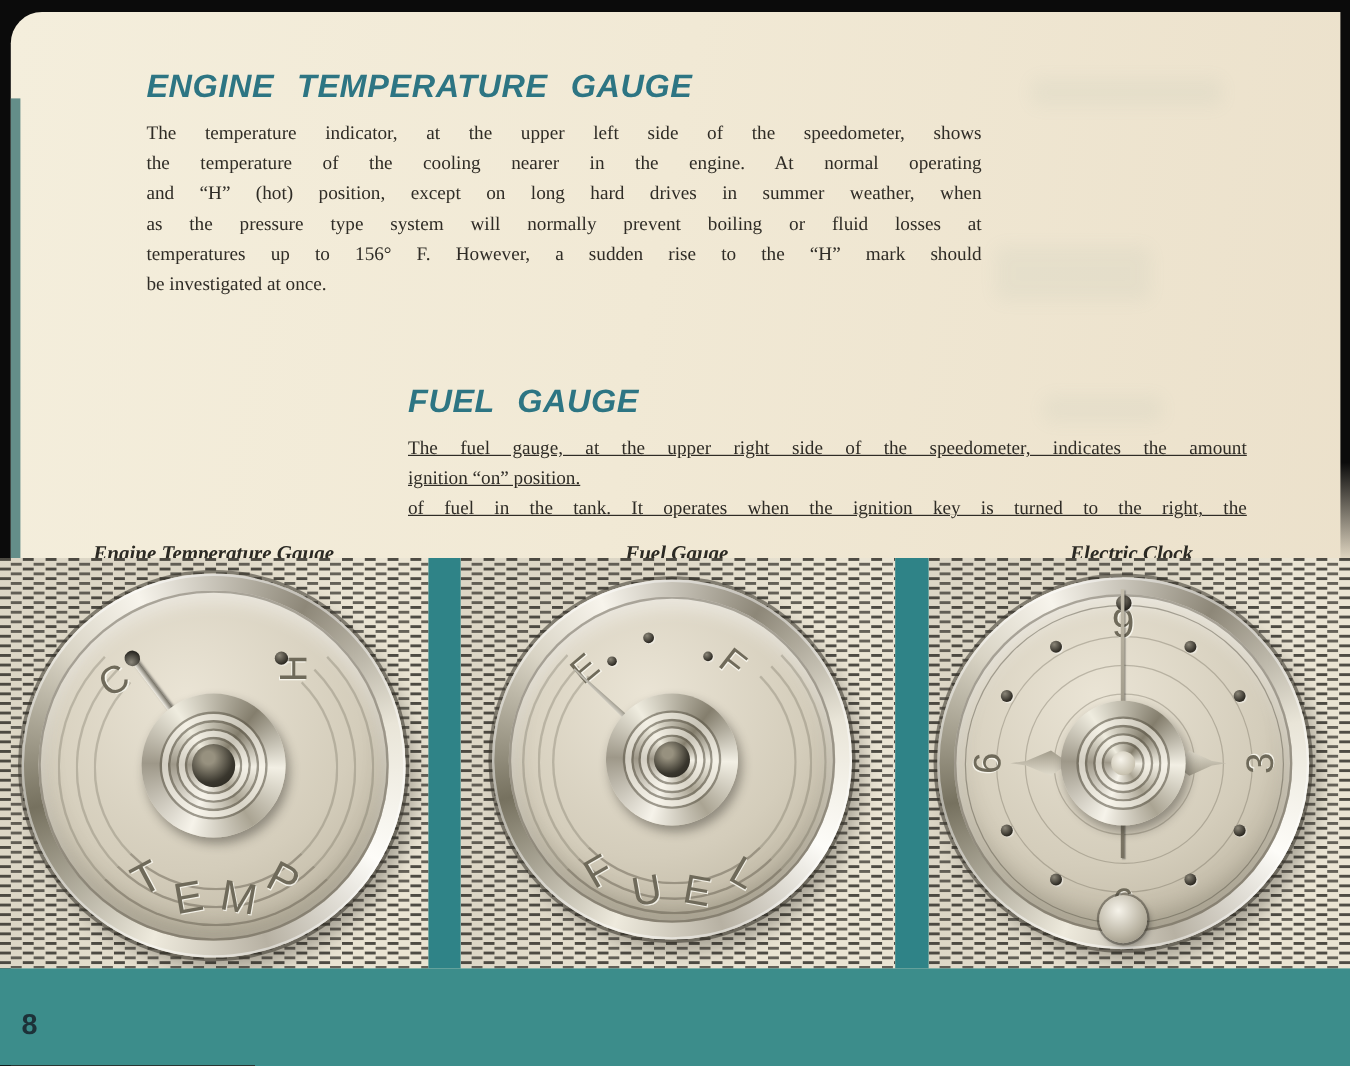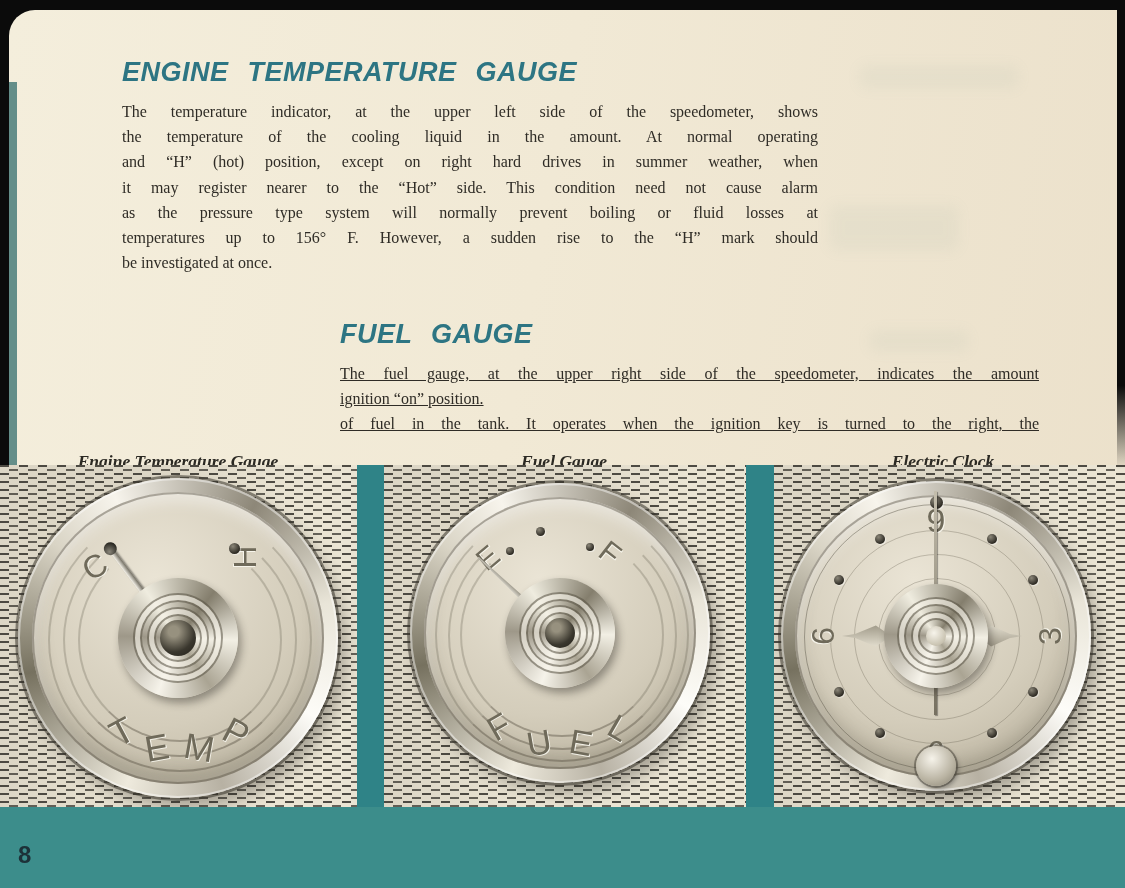--- a/index.html
+++ b/index.html
@@ -87,23 +87,22 @@
   <div class="page">
 
     <div class="sliver"></div>
     <div class="ghost" style="left:850px;top:55px;width:160px;height:24px;"></div>
     <div class="ghost" style="left:820px;top:195px;width:130px;height:46px;"></div>
     <div class="ghost" style="left:860px;top:320px;width:100px;height:22px;"></div>
 
     <div class="h" style="left:113px;top:47px;">ENGINE TEMPERATURE GAUGE</div>
     <div class="para" style="left:113px;top:89px;width:696px;">
       <div class="jline">The temperature indicator, at the upper left side of the speedometer, shows</div>
-      <div class="jline">the temperature of the cooling liquid in the amount. At normal operating</div>
-      <div class="jline">and “H” (hot) position, except on right hard drives in summer weather, when</div>
-      <div class="jline">it may register nearer to the “Hot” side. This condition need not cause alarm</div>
+      <div class="jline">the temperature of the cooling nearer in the engine. At normal operating</div>
+      <div class="jline">and “H” (hot) position, except on long hard drives in summer weather, when</div>
       <div class="jline">as the pressure type system will normally prevent boiling or fluid losses at</div>
       <div class="jline">temperatures up to 156° F. However, a sudden rise to the “H” mark should</div>
       <div class="jline last">be investigated at once.</div>
     </div>
 
     <div class="h" style="left:331px;top:309px;">FUEL GAUGE</div>
     <div class="para" style="left:331px;top:351px;width:699px;text-decoration:underline;">
       <div class="jline">The fuel gauge, at the upper right side of the speedometer, indicates the amount</div>
       <div class="jline last">ignition “on” position.</div>
       <div class="jline">of fuel in the tank. It operates when the ignition key is turned to the right, the</div>

